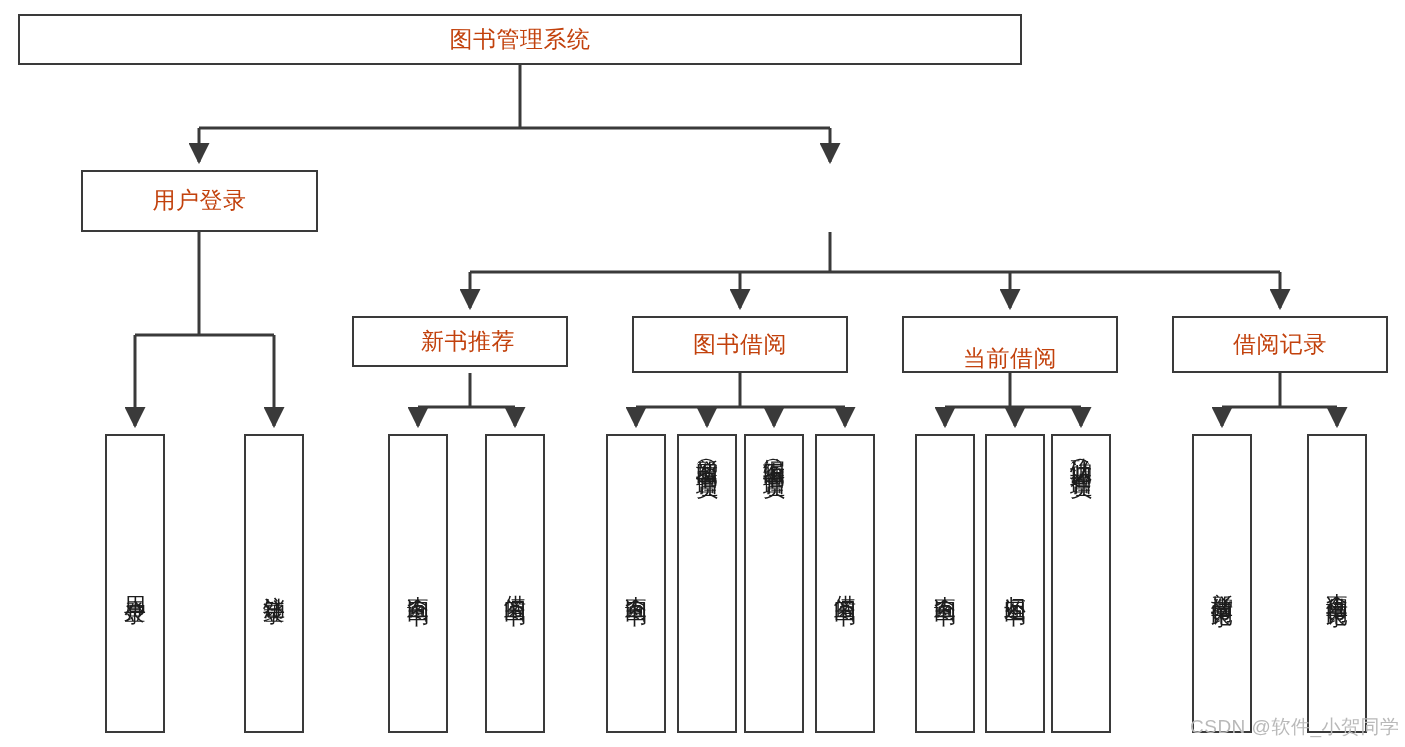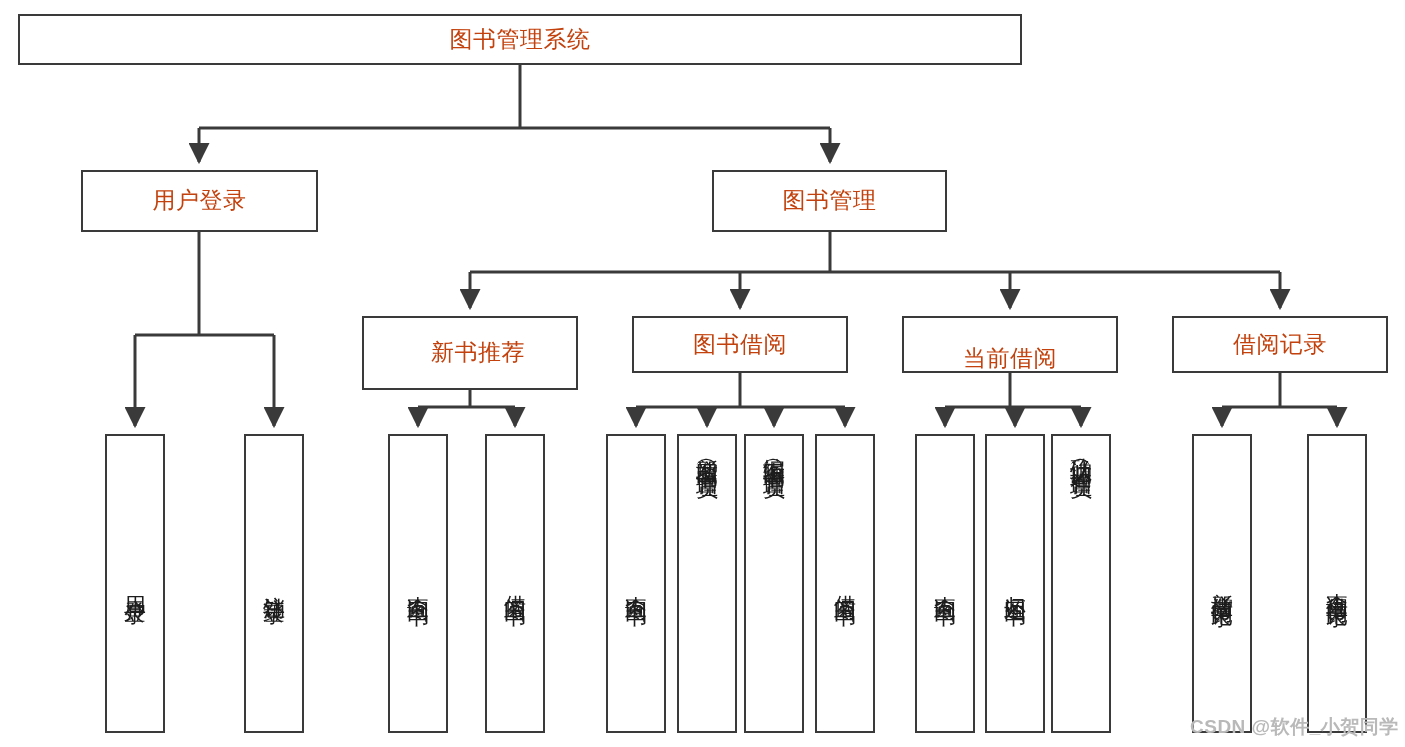--- a/index.html
+++ b/index.html
@@ -60,21 +60,20 @@
     align-items: center;
     padding-top: 0;
   }
   .watermark {
     position: absolute;
     font-size: 19px;
     color: #b9b9b9;
     letter-spacing: 0.5px;
     white-space: nowrap;
     z-index: 3;
-    font-weight: bold;
   }
 </style>
 </head>
 <body>
 
 <div id="canvas">
 
   <svg id="edges" viewBox="0 0 1405 747" xmlns="http://www.w3.org/2000/svg">
     <defs>
       <marker id="arrow" viewBox="0 0 10 10" refX="9" refY="5" markerWidth="7" markerHeight="7" orient="auto-start-reverse">
@@ -141,25 +140,22 @@
     </g>
   </svg>
 
   <div class="node horiz" style="left: 18px; top: 14px; width: 1004px; height: 51px;">
     <span class="node-label">图书管理系统</span>
   </div>
 
   <div class="node horiz" style="left: 81px; top: 170px; width: 237px; height: 62px;">
     <span class="node-label">用户登录</span>
   </div>
-  <div class="node horiz" style="left: 712px; top: 170px; width: 235px; height: 62px;">
-    <span class="node-label">图书管理</span>
-  </div>
-
-  <div class="node horiz" style="left: 362px; top: 316px; width: 216px; height: 74px; padding-left: 16px;">
+
+  <div class="node horiz" style="left: 352px; top: 316px; width: 216px; height: 51px; padding-left: 16px;">
     <span class="node-label">新书推荐</span>
   </div>
   <div class="node horiz" style="left: 632px; top: 316px; width: 216px; height: 57px;">
     <span class="node-label">图书借阅</span>
   </div>
   <div class="node horiz" style="left: 902px; top: 316px; width: 216px; height: 57px; align-items: flex-end;">
     <span class="node-label">当前借阅</span>
   </div>
   <div class="node horiz" style="left: 1172px; top: 316px; width: 216px; height: 57px;">
     <span class="node-label">借阅记录</span>

